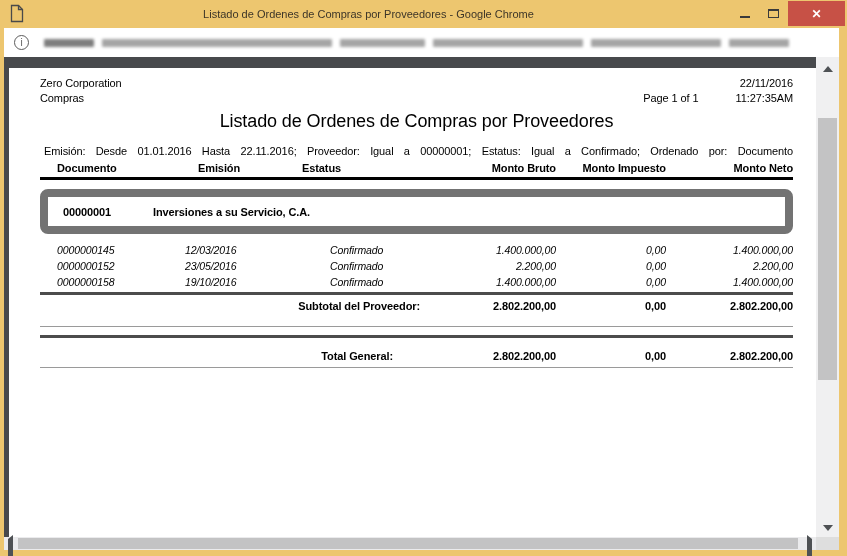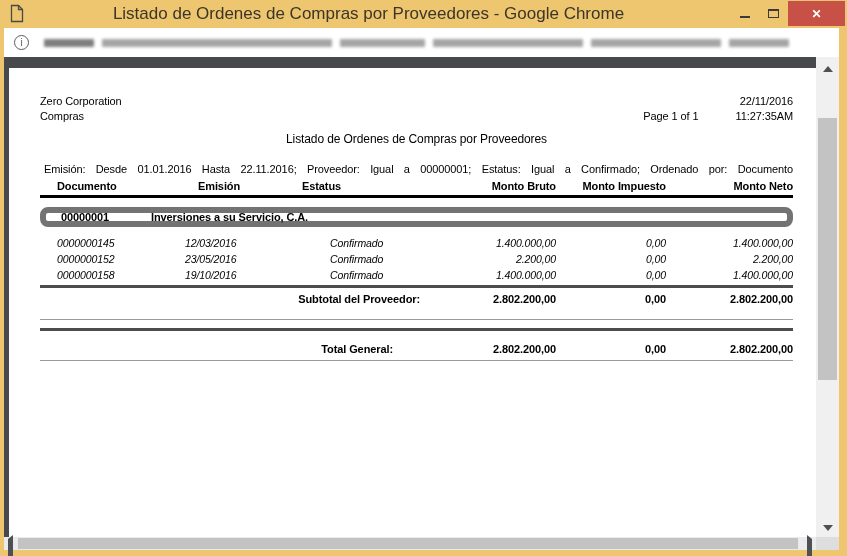--- a/index.html
+++ b/index.html
@@ -5,21 +5,21 @@
   * { margin:0; padding:0; box-sizing:border-box; }
   body { width:847px; height:556px; font-family:"Liberation Sans", sans-serif; }
 
   .window { position:relative; width:847px; height:556px; background:#edc66f; overflow:hidden; }
 
   
   .titlebar { position:absolute; top:0; left:0; right:0; height:28px; }
   .doc-icon { position:absolute; left:10px; top:4px; }
   .title-text { position:absolute; left:60px; right:170px; top:0; height:28px;
                 display:flex; align-items:center; justify-content:center;
-                font-size:17px; color:#3c3528; white-space:nowrap; }
+                font-size:11px; color:#3c3528; white-space:nowrap; }
   .controls { position:absolute; right:2px; top:1px; height:25px; display:flex; }
   .ctl { width:29px; height:25px; display:flex; align-items:center; justify-content:center; cursor:default; }
   .ctl-close { width:57px; background:#c75146; color:#fff; font-size:12px; font-weight:bold; }
   .glyph-min { width:10px; height:2px; background:#3a3a3a; margin-top:6px; }
   .glyph-max { width:11px; height:9px; border:1px solid #3a3a3a; border-top-width:2px; }
 
   
   .urlbar { position:absolute; top:28px; left:4px; right:8px; height:29px; background:#fff;
             display:flex; align-items:center; padding:0 10px; }
   .info-icon { width:15px; height:15px; border:1.4px solid #5c5c5c; border-radius:50%;
@@ -41,47 +41,47 @@
   .tri-right { width:0; height:0; border-top:4px solid transparent; border-bottom:4px solid transparent; border-left:5px solid #4e5154; }
 
   .hscroll { position:absolute; left:0; right:23px; bottom:0; height:13px; background:#ebebed; }
   .hthumb  { position:absolute; left:14px; top:1px; bottom:1px; width:780px; background:#c3c3c4; }
   .harrow-l { position:absolute; left:4px; top:2px; }
   .harrow-r { position:absolute; right:4px; top:2px; }
   .corner  { position:absolute; right:0; bottom:0; width:23px; height:13px; background:#dedede; }
 
   
   .page { position:absolute; left:5px; top:11px; right:23px; bottom:13px; background:#fff; overflow:hidden; }
-  .content { padding:26px 23px 0 31px; font-size:11px; color:#000; letter-spacing:-0.1px; }
+  .content { padding:8px 23px 0 31px; font-size:11px; color:#000; letter-spacing:-0.1px; }
 
   .hdr { display:flex; justify-content:space-between; }
   .hdr-left div { line-height:15px; }
   .hdr-right { text-align:right; }
   .hdr-right .r1 { line-height:15px; }
   .hdr-right .r2 { line-height:15px; display:flex; justify-content:flex-end; gap:37px; }
 
-  .rtitle { text-align:center; margin-top:8px; font-size:12px; line-height:15px; }
+  .rtitle { text-align:center; margin-top:8px; font-size:18px; line-height:15px; }
 
   .filter { margin:13px 0 0 -7px; line-height:19px; }
   .filter .l1 { text-align:justify; text-align-last:justify; text-indent:11px; }
 
   .row { display:grid; grid-template-columns:120px 120px 180px 96px 110px 127px; align-items:center; }
   .thead { font-weight:bold; height:14px; }
   .c1  { padding-left:17px; }
   .c2  { padding-left:25px; }
   .c2h { padding-left:38px; }
   .c3h { padding-left:22px; }
   .c3d { padding-left:50px; }
   .num { text-align:right; }
 
   .rule-black { height:3px; background:#000; margin-top:2px; }
   .rule-mid   { height:3px; background:#4c4c4c; }
   .rule-thin  { height:1px; background:#9a9a9a; }
 
-  .groupbox { margin-top:9px; height:20px; border:6px solid #737373; border-radius:8px;
+  .groupbox { margin-top:9px; height:45px; border:8px solid #737373; border-radius:8px;
               display:flex; align-items:center; font-weight:bold; }
   .gcode { padding-left:15px; width:105px; }
 
   .data-rows { margin-top:8px;font-style:italic; }
   .data-rows .row { height:16px; font-size:10.5px; }
 
   .mid1 { margin-top:2px; }
   .trow { height:16px; font-weight:bold; }
   .subtotal { margin-top:3px; }
   .sublabel { grid-column:1 / 4; text-align:right; padding-right:40px; }

